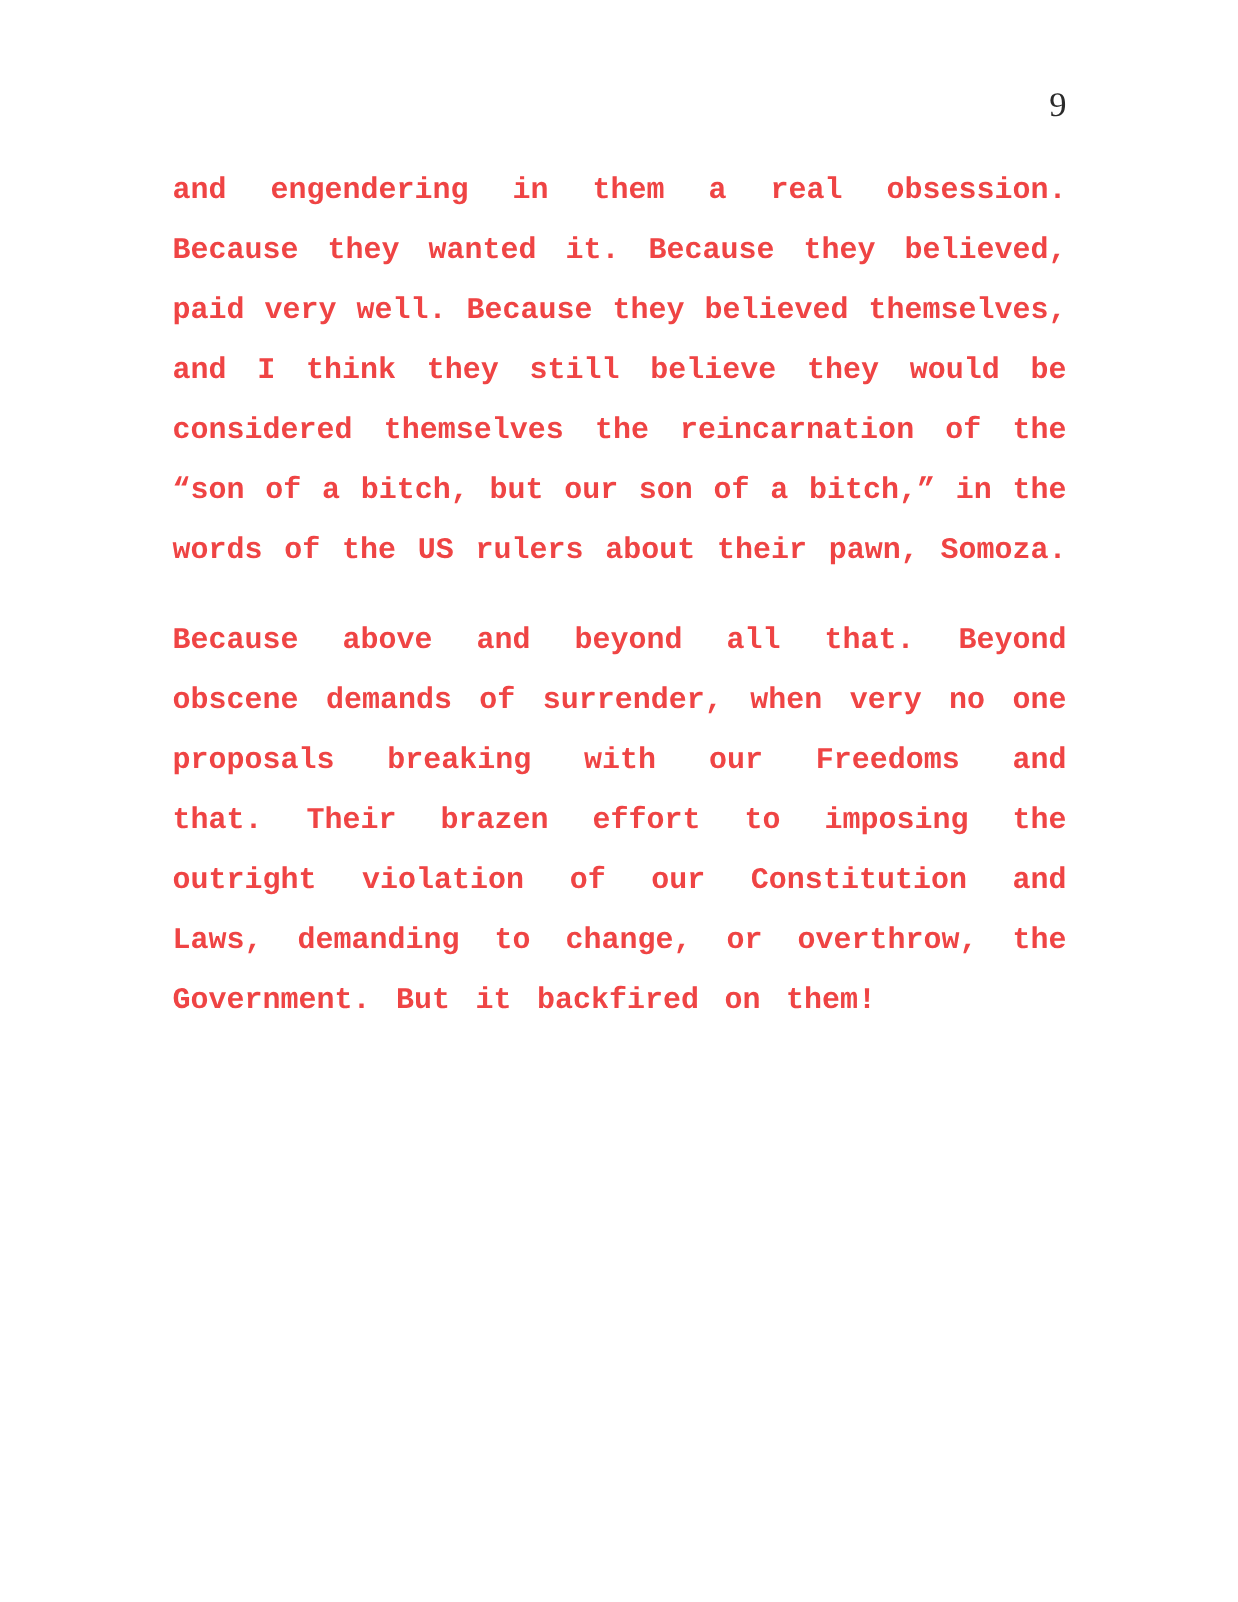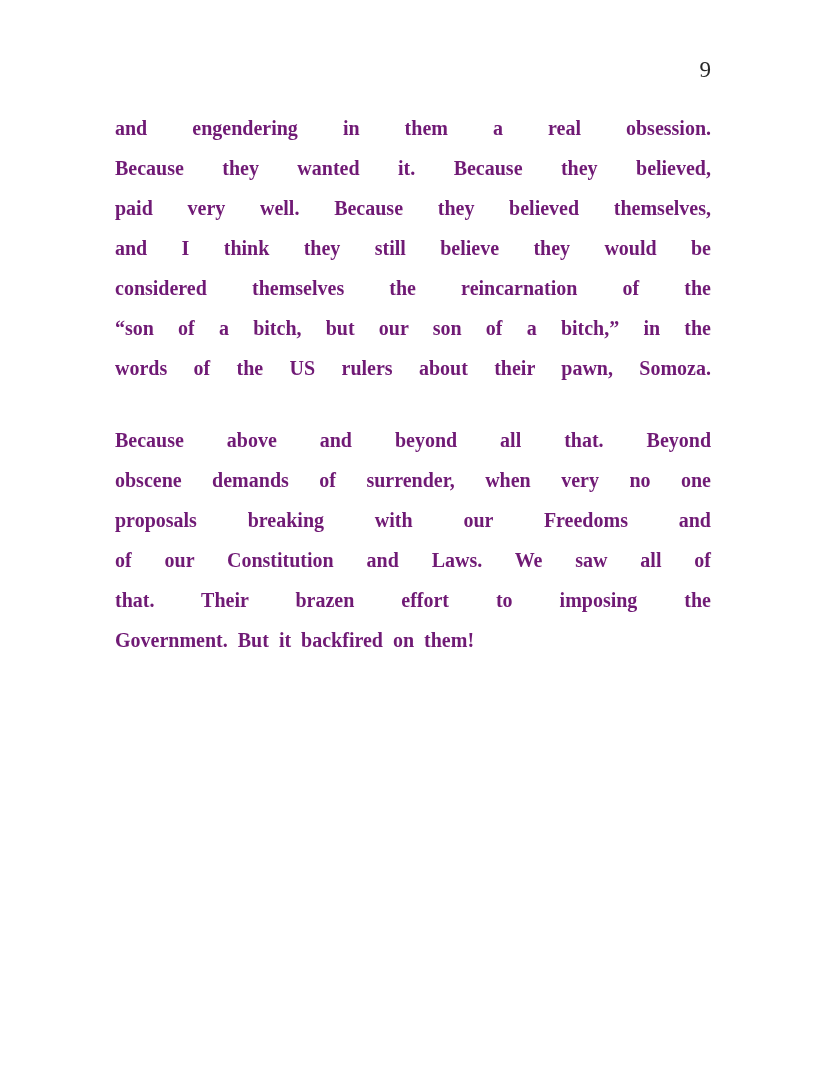--- a/index.html
+++ b/index.html
@@ -23,29 +23,29 @@
     line-height: 23px;
     color: #2a2a2a;
   }
   .text-block {
     position: absolute;
     top: 108px;
     left: 115px;
     width: 596px;
   }
   .paragraph + .paragraph {
-    margin-top: 32px; 
+    margin-top: 20px; 
   }
   .line {
-    font-family: Liberation Serif, serif;
+    font-family: Liberation Mono, monospace;
     font-weight: bold;
     font-size: 20px;
     line-height: 40px;
     height: 40px;
-    color: #701a75;
+    color: #ef4444;
     text-align: justify;
     text-align-last: justify;
     white-space: normal;
     letter-spacing: 0;
   }
   .line.last {
     text-align: left;
     text-align-last: left;
     word-spacing: 5px; 
   }
@@ -62,18 +62,19 @@
         <div class="line">paid very well. Because they believed themselves,</div>
         <div class="line">and I think they still believe they would be</div>
         <div class="line">considered themselves the reincarnation of the</div>
         <div class="line">“son of a bitch, but our son of a bitch,” in the</div>
         <div class="line">words of the US rulers about their pawn, Somoza.</div>
       </div>
       <div class="paragraph">
         <div class="line">Because above and beyond all that. Beyond</div>
         <div class="line">obscene demands of surrender, when very no one</div>
         <div class="line">proposals breaking with our Freedoms and</div>
-        <div class="line">of our Constitution and Laws. We saw all of</div>
         <div class="line">that. Their brazen effort to imposing the</div>
+        <div class="line">outright violation of our Constitution and</div>
+        <div class="line">Laws, demanding to change, or overthrow, the</div>
         <div class="line last">Government. But it backfired on them!</div>
       </div>
     </div>
 </div>
 
 </body></html>

